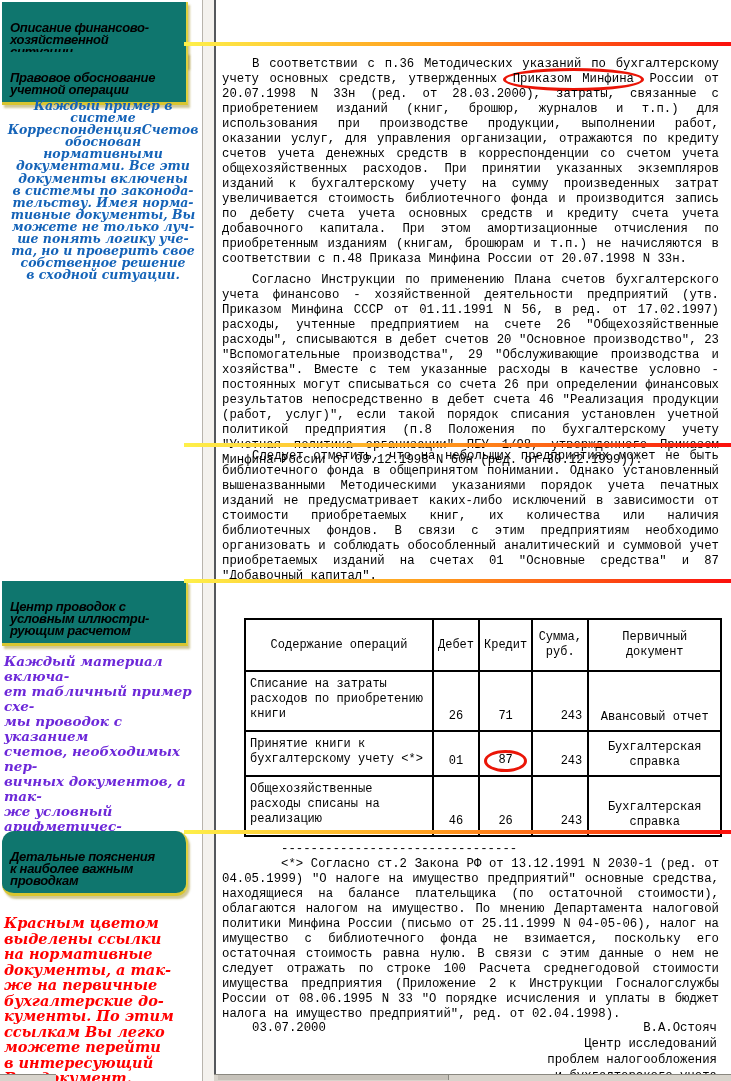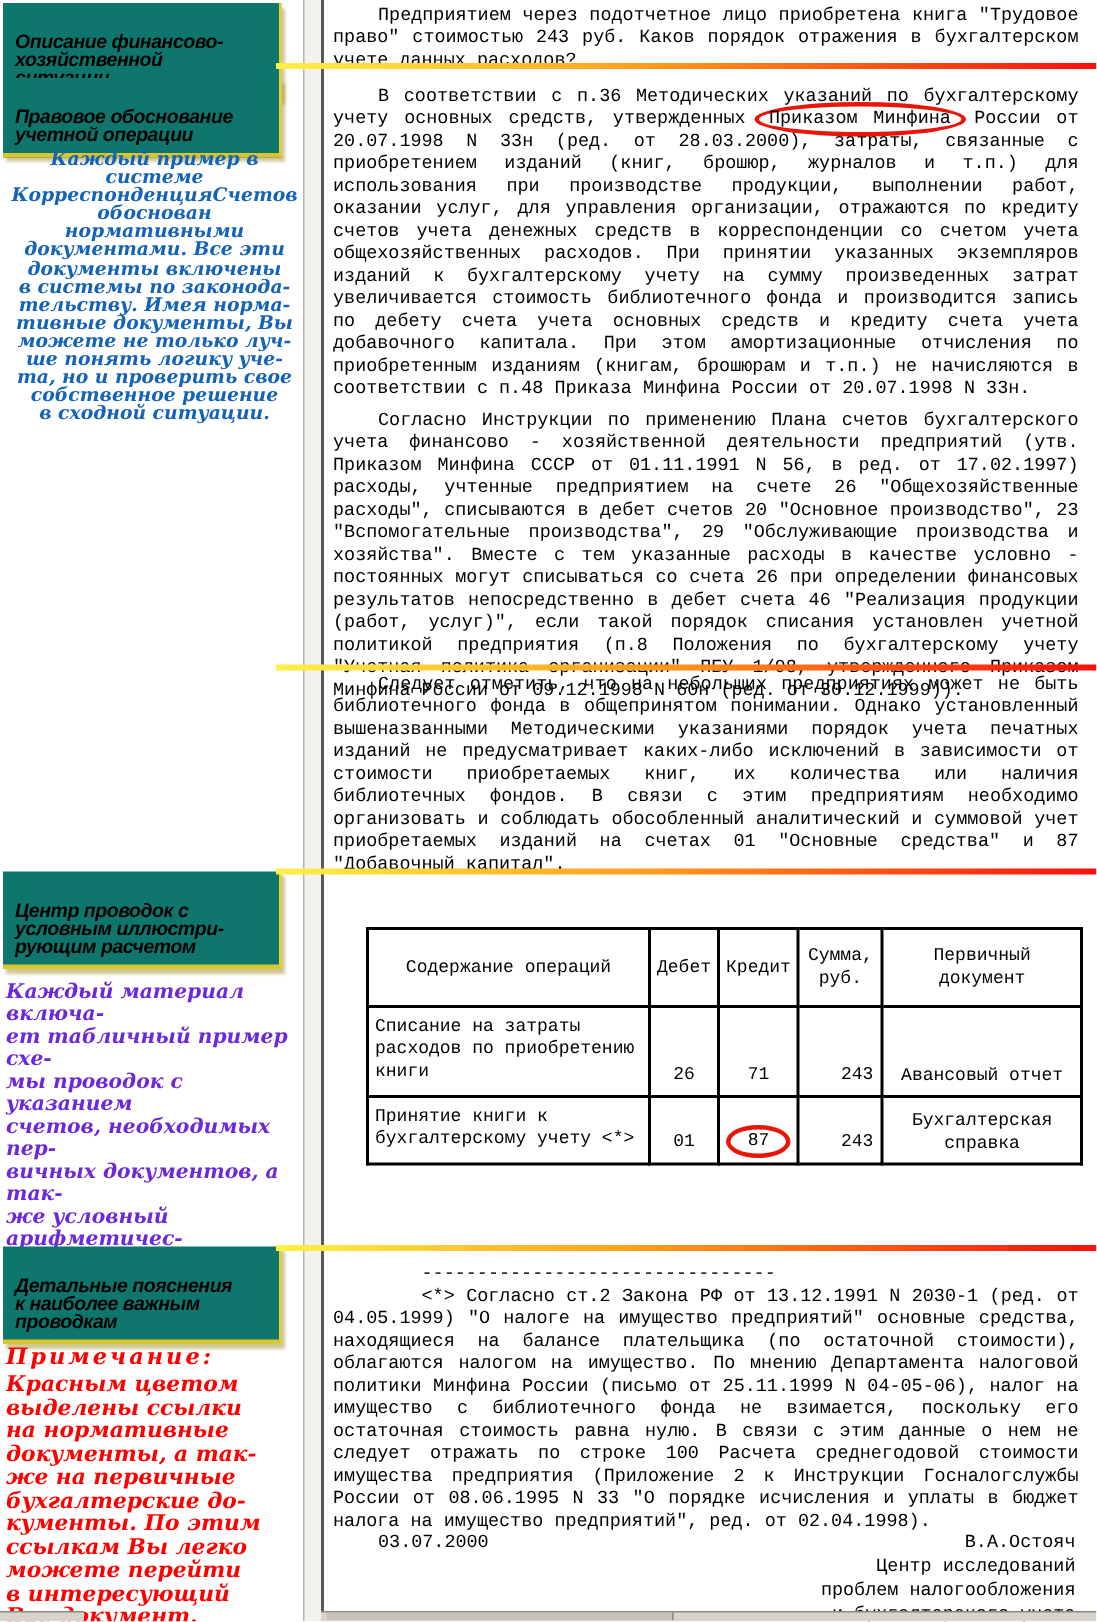--- a/index.html
+++ b/index.html
@@ -5,21 +5,21 @@
   html,body{margin:0;padding:0;background:#fff;}
   .page{position:relative;width:731px;height:1081px;background:#fff;overflow:hidden;
         font-family:"Liberation Sans",sans-serif;}
   
   .sidebar{position:absolute;left:0;top:0;width:202px;height:1075px;background:#fff;}
   .callout{position:absolute;left:2px;width:170px;background:#0f766e;color:#000;
            font-weight:bold;font-size:13px;line-height:12px;letter-spacing:-0.3px;
            padding:20px 6px 6px 8px;white-space:pre-line;
            border-bottom:3px solid #d8c530;border-right:2px solid #e0d040;
            box-shadow:2px 3px 2px rgba(150,130,20,.45);font-style:italic;}
-  .co1{top:2px;}  .co2{top:52px;}  .co3{top:445px;} .co4{top:581px;} .co5{top:831px;}
+  .co1{top:2px;}  .co2{top:52px;}  .co3{top:445px;} .co4{top:581px;} .co5{top:831px;border-radius:12px;}
   .note{position:absolute;left:4px;width:198px;font-family:"DejaVu Serif",serif;
         font-style:italic;font-weight:bold;white-space:pre-line;}
   .note-blue1{top:100px;color:#1463b8;font-size:12.5px;line-height:12.1px;text-align:center;}
   .note-blue2{top:654px;color:#6d28d9;font-size:13.5px;line-height:15px;}
   .note-red-title{top:896px;color:#ff0000;font-size:15px;line-height:16px;letter-spacing:2px;}
   .note-red-body{top:915px;color:#ff0000;font-size:14.5px;line-height:15.5px;}
   
   .gline{position:absolute;left:184px;right:0;height:4px;z-index:10;
          background:linear-gradient(to right,#fef04a,#ff9d1d 45%,#fb0f0c);}
   .gl1{top:42px;} .gl2{top:443px;} .gl3{top:579px;} .gl4{top:830px;}
@@ -94,21 +94,20 @@
     <div class="note note-blue2">Каждый материал включа-
 ет табличный пример схе-
 мы проводок с указанием
 счетов, необходимых пер-
 вичных документов, а так-
 же условный арифметичес-
 кий расчет.</div>
     <div class="callout co5">Детальные пояснения
 к наиболее важным
 проводкам</div>
-    <div class="note note-red-title">Примечание:</div>
     <div class="note note-red-body">Красным цветом
 выделены ссылки
 на нормативные
 документы, а так-
 же на первичные
 бухгалтерские до-
 кументы. По этим
 ссылкам Вы легко
 можете перейти
 в интересующий
@@ -116,21 +115,20 @@
   </div>
 
   <div class="gline gl1"></div>
   <div class="gline gl2"></div>
   <div class="gline gl3"></div>
   <div class="gline gl4"></div>
 
   <div class="divider"></div>
 
   <div class="main">
-    <div class="sec q para">Предприятием через подотчетное лицо приобретена книга "Трудовое право" стоимостью 243 руб. Каков порядок отражения в бухгалтерском учете данных расходов?</div>
 
     <div class="sec s23">
       <p class="para"><span>В соответствии с п.36 Методических указаний по бухгалтерскому учету основных средств, утвержденных </span><span class="circle-inline"><span class="link">Приказом</span><span> Минфина</span></span><span> России от 20.07.1998 N 33н (ред. от 28.03.2000), затраты, связанные с приобретением изданий (книг, брошюр, журналов и т.п.) для использования при производстве продукции, выполнении работ, оказании услуг, для управления организации, отражаются по кредиту счетов учета денежных средств в корреспонденции со счетом учета общехозяйственных расходов. При принятии указанных экземпляров изданий к бухгалтерскому учету на сумму произведенных затрат увеличивается стоимость библиотечного фонда и производится запись по дебету счета учета основных средств и кредиту счета учета добавочного капитала. При этом амортизационные отчисления по приобретенным изданиям (книгам, брошюрам и т.п.) не начисляются в соответствии с п.48 </span><span class="link">Приказа</span><span> Минфина России от 20.07.1998 N 33н.</span></p>
       <p class="para"><span>Согласно </span><span class="link">Инструкции</span><span> по применению Плана счетов бухгалтерского учета финансово - хозяйственной деятельности предприятий (утв. Приказом Минфина СССР от 01.11.1991 N 56, в ред. от 17.02.1997) расходы, учтенные предприятием на счете 26 "Общехозяйственные расходы", списываются в дебет счетов 20 "Основное производство", 23 "Вспомогательные производства", 29 "Обслуживающие производства и хозяйства". Вместе с тем указанные расходы в качестве условно - постоянных могут списываться со счета 26 при определении финансовых результатов непосредственно в дебет счета 46 "Реализация продукции (работ, услуг)", если такой порядок списания установлен учетной политикой предприятия (п.8 Положения по бухгалтерскому учету "Учетная политика организации" ПБУ 1/98, утвержденного </span><span class="link">Приказом</span><span> Минфина России от 09.12.1998 N 60н (ред. от 30.12.1999)).</span></p>
     </div>
 
     <div class="sec s4">
       <p class="para"><span>Следует отметить, что на небольших предприятиях может не быть библиотечного фонда в общепринятом понимании. Однако установленный вышеназванными Методическими </span><span class="link">указаниями</span><span> порядок учета печатных изданий не предусматривает каких-либо исключений в зависимости от стоимости приобретаемых книг, их количества или наличия библиотечных фондов. В связи с этим предприятиям необходимо организовать и соблюдать обособленный аналитический и суммовой учет приобретаемых изданий на счетах 01 "Основные средства" и 87 "Добавочный капитал".</span></p>
     </div>
 
@@ -163,20 +161,28 @@
               <td class="doc"><span class="link">Авансовый отчет</span></td>
             </tr>
             <tr>
               <td class="op"><span>Принятие книги к бухгалтерскому учету </span><span class="link">&lt;*&gt;</span></td>
               <td class="debit"><span class="link">01</span></td>
               <td class="credit"><span class="circle"><span class="link">87</span></span></td>
               <td class="sum"><span>243</span></td>
               <td class="doc"><span>Бухгалтерская
 </span><span class="link">справка</span></td>
             </tr>
+            <tr>
+              <td class="op"><span>Общехозяйственные расходы списаны на реализацию</span></td>
+              <td class="debit"><span class="link">46</span></td>
+              <td class="credit"><span class="link">26</span></td>
+              <td class="sum"><span>243</span></td>
+              <td class="doc"><span>Бухгалтерская
+</span><span class="link">справка</span></td>
+            </tr>
           </tbody>
       </table>
     </div>
 
     <div class="sec fn">
       <div class="fn-dashes">--------------------------------</div>
       <p class="para"><span>&lt;*&gt; Согласно ст.2 </span><span class="link">Закона</span><span> РФ от 13.12.1991 N 2030-1 (ред. от 04.05.1999) "О налоге на имущество предприятий" основные средства, находящиеся на балансе плательщика (по остаточной стоимости), облагаются налогом на имущество. По мнению Департамента налоговой политики Минфина России (письмо от 25.11.1999 N 04-05-06), налог на имущество с библиотечного фонда не взимается, поскольку его остаточная стоимость равна нулю. В связи с этим данные о нем не следует отражать по строке 100 Расчета среднегодовой стоимости имущества предприятия (Приложение 2 к </span><span class="link">Инструкции</span><span> Госналогслужбы России от 08.06.1995 N 33 "О порядке исчисления и уплаты в бюджет налога на имущество предприятий", ред. от 02.04.1998).</span></p>
     </div>
 
     <div class="sec sig">

